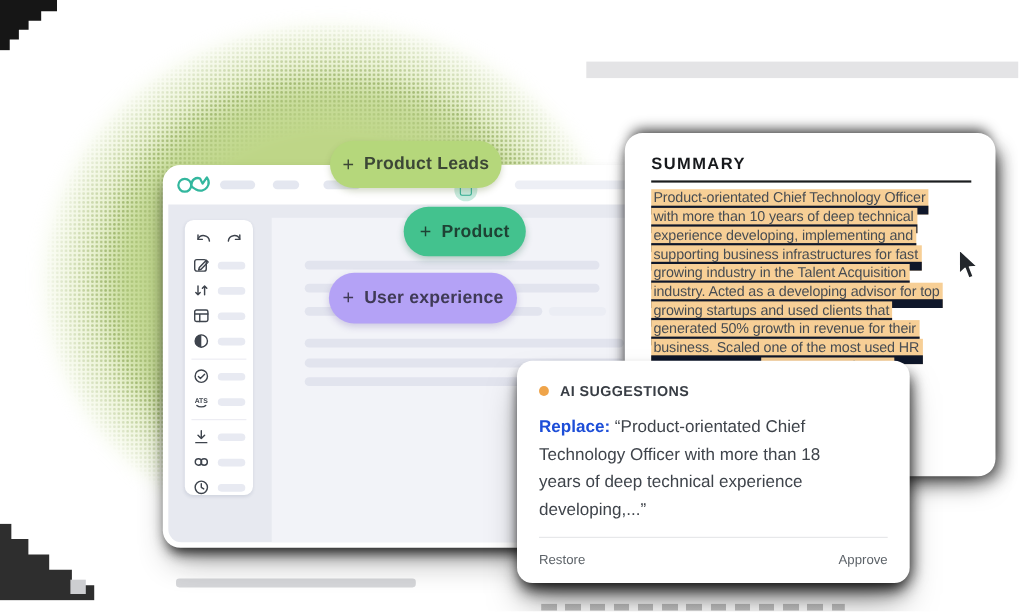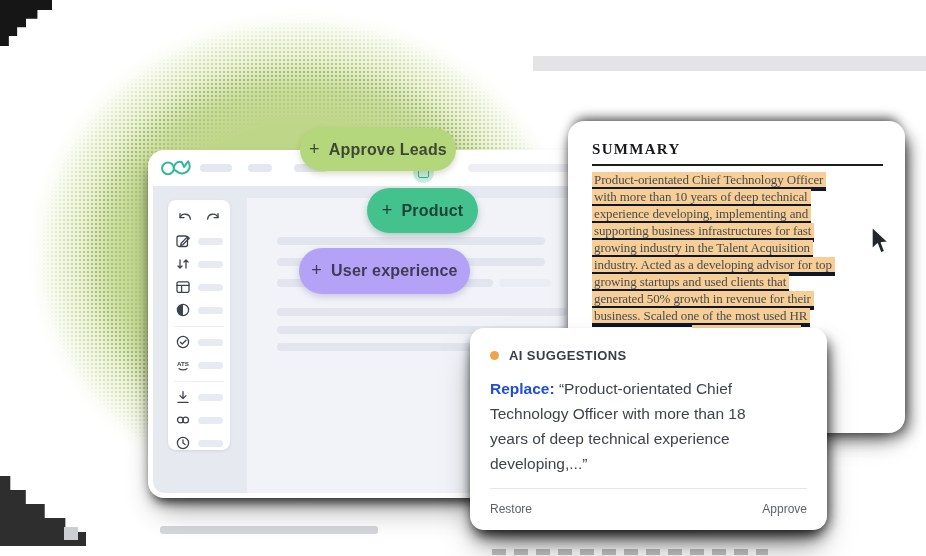--- a/index.html
+++ b/index.html
@@ -63,26 +63,26 @@
      box-shadow:0 3px 7px rgba(90,70,160,.25);}
   .plus{font-weight:500;font-size:18px;line-height:1;position:relative;top:-1px;}
   .teal-badge{left:413px;top:162px;width:21px;height:21px;border-radius:50%;background:#c8ebdf;
      display:flex;align-items:center;justify-content:center;}
   .teal-badge span{display:block;width:9px;height:8px;border:1.4px solid #2fae94;border-radius:2px;}
 
   
   .summary-card{left:568px;top:121px;width:337px;height:312px;background:#fff;border-radius:16px;
      padding:20px 22px 0 24px;box-sizing:border-box;
      box-shadow:0 -8px 12px -6px rgba(10,10,10,.8),10px 8px 16px -8px rgba(10,10,10,.85),
-                -8px 4px 12px -9px rgba(10,10,10,.6),0 16px 22px -10px rgba(10,10,10,.5);font-family:Liberation Serif, serif;}
+                -8px 4px 12px -9px rgba(10,10,10,.6),0 16px 22px -10px rgba(10,10,10,.5);}
   .summary-title{font-size:15px;font-weight:800;letter-spacing:1.3px;color:#17191c;}
   .summary-rule{height:2px;background:#1b1d1f;margin-top:6px;width:291px;}
   .summary-lines{margin-top:5px;}
   .sline{height:17px;line-height:17px;white-space:nowrap;font-size:13px;letter-spacing:-.1px;color:#474c52;}
-  .hl{background:#f7cf96;border-bottom:4px solid #0f172a;padding:0 3px 0 2px;}
+  .hl{background:#f7cf96;border-bottom:8px solid #0f172a;padding:0 3px 0 2px;}
   .sline.last .hl{margin-left:100px;}
 
   
   .cursor{left:870px;top:226px;width:20px;height:30px;}
 
   
   .ai-card{left:470px;top:328px;width:357px;height:202px;background:#fff;border-radius:14px;
      padding:15px 20px 0 20px;box-sizing:border-box;
      box-shadow:0 10px 14px -4px rgba(10,10,10,.88),0 20px 32px -8px rgba(10,10,10,.5),
                 10px 4px 14px -8px rgba(10,10,10,.55),-6px 2px 10px -8px rgba(10,10,10,.4);}
@@ -218,21 +218,21 @@
       </div>
     </div>
   </div>
 
   <div class="abs teal-badge">
       <span></span>
     </div>
 
   <div class="abs tagpill tag-venture">
     <span class="plus">+</span>
-    <span>Approve Leads</span>
+    <span>Product Leads</span>
   </div>
   <div class="abs tagpill tag-product">
     <span class="plus">+</span>
     <span>Product</span>
   </div>
   <div class="abs tagpill tag-userexp">
     <span class="plus">+</span>
     <span>User experience</span>
   </div>
 

